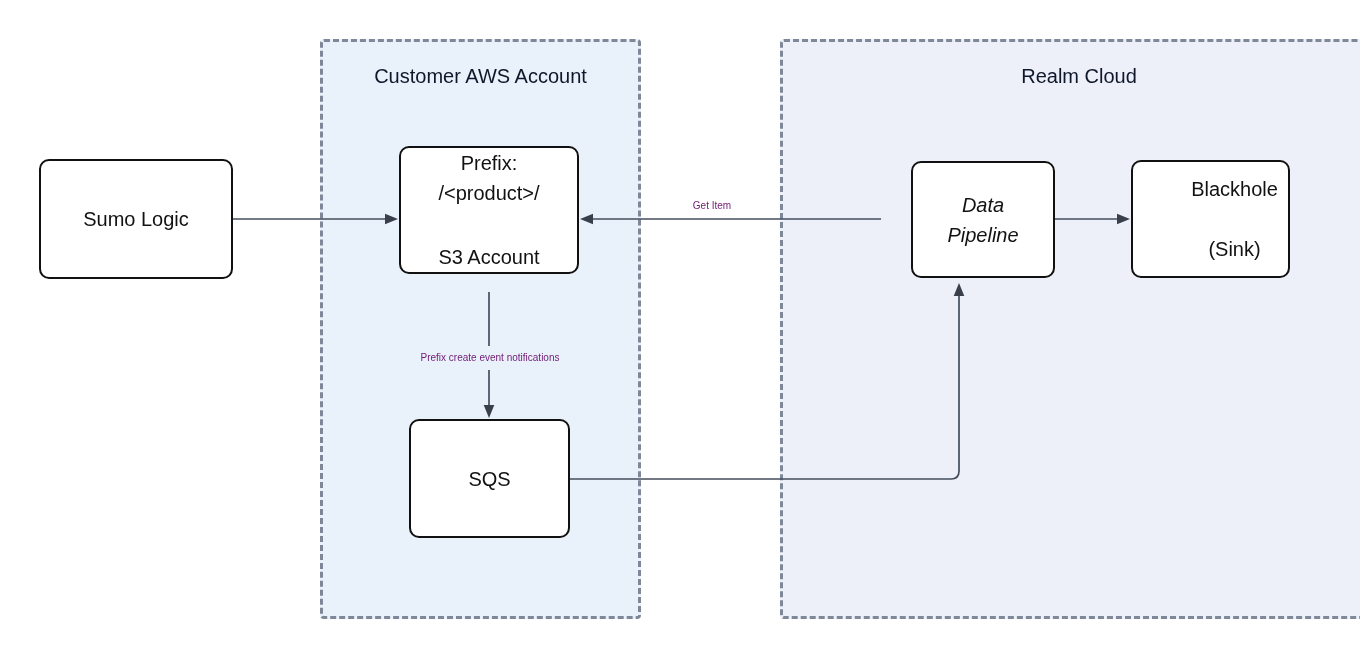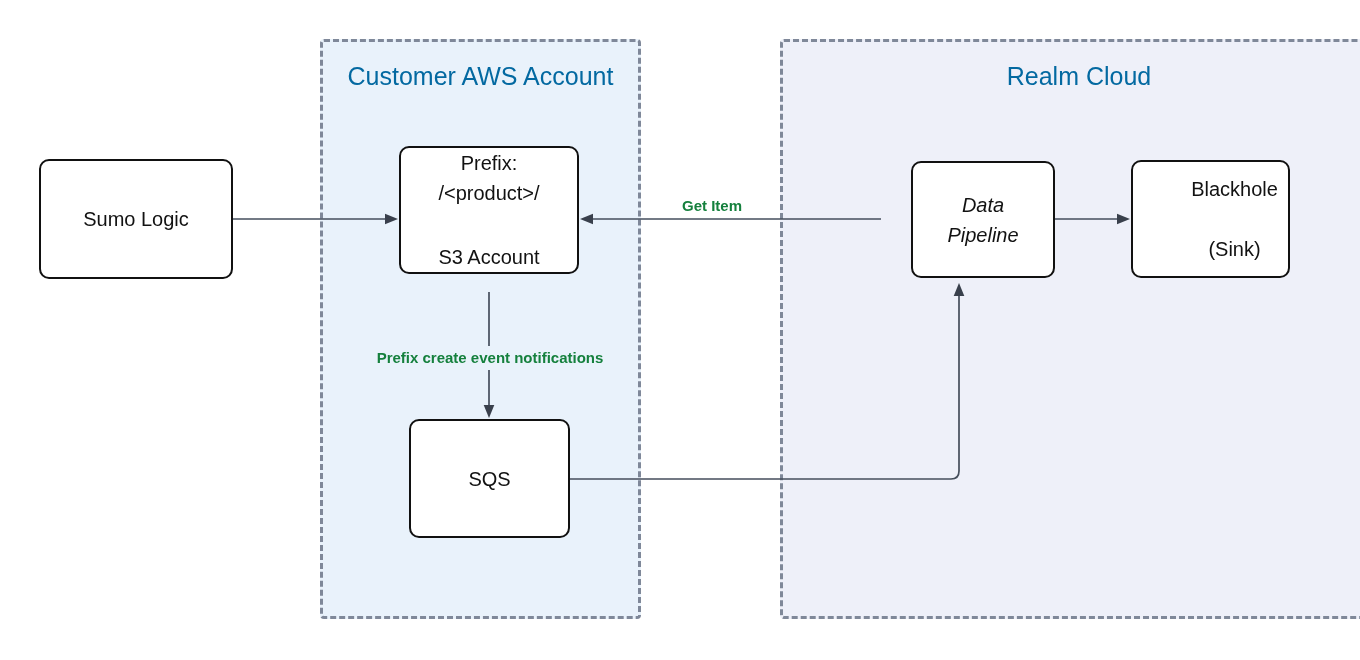--- a/index.html
+++ b/index.html
@@ -29,23 +29,23 @@
     background: var(--customer-aws-fill, #e9f2fb);
   }
   .group.realm {
     left: 780px; top: 39px; width: 598px; height: 580px;
     background: var(--realm-cloud-fill, #eef0f9);
   }
   .group-title {
     position: absolute;
     top: 22px; left: 0; right: 0;
     text-align: center;
-    font-size: 25px;
+    font-size: 20px;
     line-height: 24px;
-    color: #0369a1;
+    color: #0f172a;
   }
 
   
   svg.edges {
     position: absolute;
     left: 0; top: 0;
     width: 1360px; height: 660px;
     z-index: 2;
     pointer-events: none;
   }
@@ -80,24 +80,24 @@
   .node.s3        { left: 399px;  top: 146px; width: 180px; height: 128px; }
   .node.sqs       { left: 409px;  top: 419px; width: 161px; height: 119px; }
   .node.pipeline  { left: 911px;  top: 161px; width: 144px; height: 117px; font-style: italic; }
   .node.blackhole { left: 1131px; top: 160px; width: 159px; height: 118px; padding-left: 48px; }
   .spacer-34 { height: 34px; }
   .spacer-30 { height: 30px; }
 
   
   .edge-label {
     position: absolute;
-    font-size: 15px;
-    font-weight: bold;
+    font-size: 10px;
+    font-weight: normal;
     line-height: 18px;
-    color: #15803d;
+    color: #701a75;
     white-space: nowrap;
     transform: translateX(-50%);
     z-index: 4;
   }
   .edge-label.get-item {
     left: 712px; top: 197px;
   }
   .edge-label.object-create {
     left: 490px; top: 346px;
     background: var(--customer-aws-fill, #e9f2fb);

